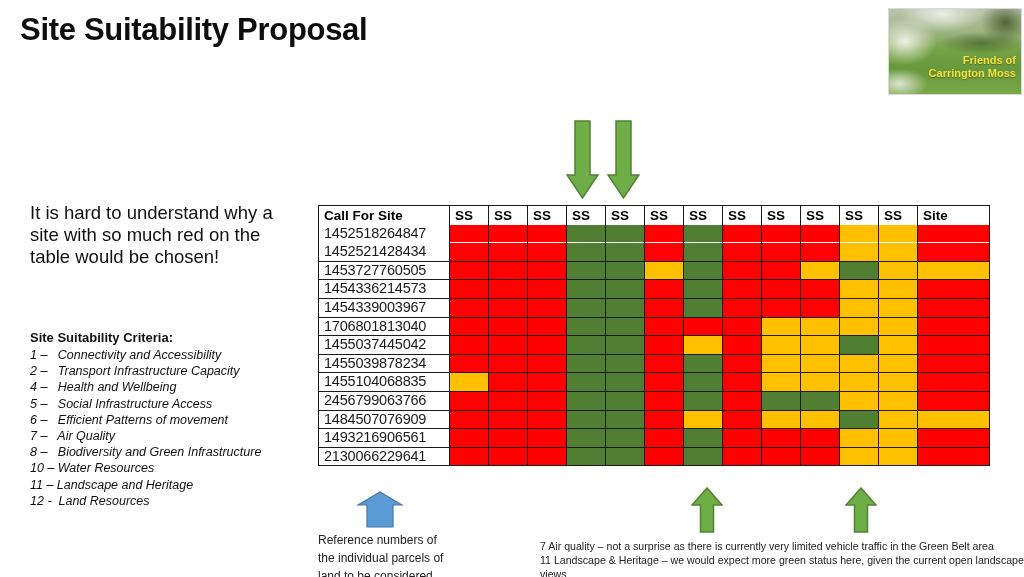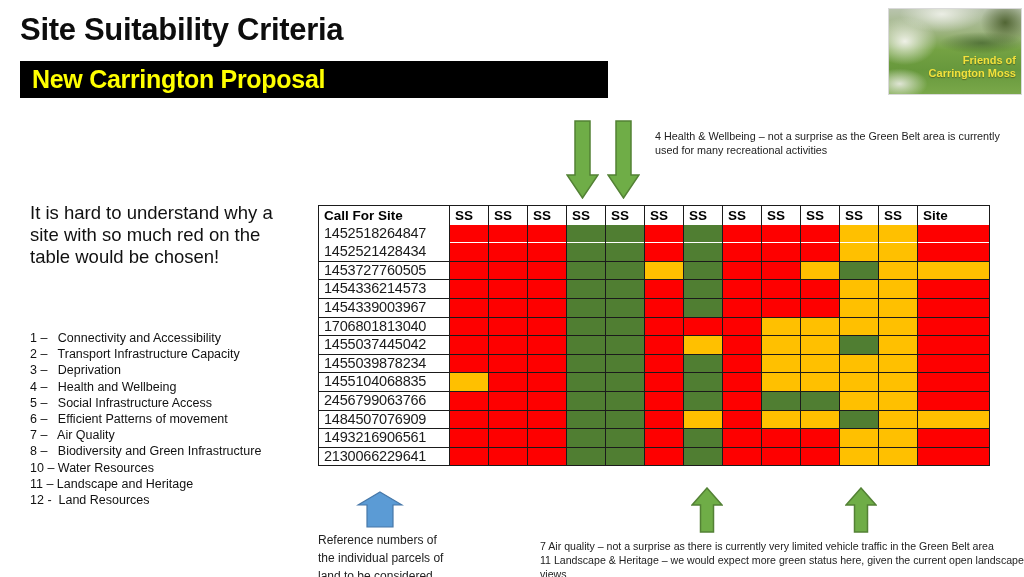--- a/index.html
+++ b/index.html
@@ -21,21 +21,21 @@
       radial-gradient(ellipse 40px 22px at 8% 88%, rgba(235,236,228,0.9), rgba(235,236,228,0) 70%),
       linear-gradient(#b9c4ae 0%, #9cb37e 28%, #74a243 48%, #67983c 72%, #7aa84a 100%);
   }
   .logo .logo-text { position:absolute; right:5px; bottom:14px; text-align:right; color:#f2e23c; font-weight:bold; font-size:11px; line-height:13px; text-shadow:0 1px 1px rgba(60,60,20,0.55); }
 
   .commentary { position:absolute; left:30px; top:202px; width:270px; font-size:18.5px; line-height:22px; color:#111111; }
 
   .criteria { position:absolute; left:30px; top:330px; width:270px; color:#111111; }
   .criteria-heading { font-size:13px; font-weight:bold; margin-bottom:2px; }
   .criteria ul { list-style:none; }
-  .criteria li { font-size:12.5px; line-height:16.2px; white-space:pre; }
+  .criteria li { font-size:12.5px; line-height:16.2px; white-space:pre;font-style:italic; }
 
   .ann { position:absolute; color:#222222; }
   .ann-top { left:655px; top:130px; width:368px; font-size:10.8px; line-height:13.8px; }
   .ann-bottom-left { left:318px; top:531px; width:130px; font-size:12px; line-height:18px; }
   .ann-bottom-mid { left:540px; top:540px; width:486px; font-size:10.6px; line-height:13.8px; }
 
   .arrow { position:absolute; }
   .arrow svg { display:block; }
 
   
@@ -44,55 +44,51 @@
     grid-auto-rows:17.6px; gap:1px; background:#1b1b1b; border:1.5px solid #1b1b1b; }
   .suit-table .hcell { background:#ffffff; height:38px; font-size:13.5px; font-weight:bold; color:#000; padding:2px 0 0 5px; line-height:16px; overflow:hidden; }
   .suit-table .ref { background:#ffffff; font-size:14.5px; color:#1a1a1a; padding-left:5px; line-height:17.6px; letter-spacing:-0.2px; overflow:hidden; }
   .suit-table .status { width:100%; height:100%; }
 </style>
 </head>
 <body>
 
 <div class="slide">
 
-  <div class="title">Site Suitability Criteria</div>
-
-  <div class="banner">
-    <span>New Carrington Proposal</span>
-  </div>
+  <div class="title">Site Suitability Proposal</div>
+
 
   <div class="logo">
     <div class="logo-text">
       <div>Friends of</div>
       <div>Carrington Moss</div>
     </div>
   </div>
 
   <div class="arrow" style="left:566px; top:120px;">
     <svg width="33" height="79" viewBox="0 0 33 79">
       <polygon points="9,1 24,1 24,55 32,55 16.5,78 1,55 9,55" fill="#6fad47" stroke="#538135" stroke-width="1.5"></polygon>
     </svg>
   </div>
   <div class="arrow" style="left:607px; top:120px;">
     <svg width="33" height="79" viewBox="0 0 33 79">
       <polygon points="9,1 24,1 24,55 32,55 16.5,78 1,55 9,55" fill="#6fad47" stroke="#538135" stroke-width="1.5"></polygon>
     </svg>
   </div>
 
   <div class="ann ann-top">
-      <div>4 Health &amp; Wellbeing – not a surprise as the Green Belt area is currently used for many recreational activities</div>
     </div>
 
   <div class="commentary">It is hard to understand why a site with so much red on the table would be chosen!</div>
 
   <div class="criteria">
+    <div class="criteria-heading">Site Suitability Criteria:</div>
     <ul>
         <li>1 –   Connectivity and Accessibility</li>
         <li>2 –   Transport Infrastructure Capacity</li>
-        <li>3 –   Deprivation</li>
         <li>4 –   Health and Wellbeing</li>
         <li>5 –   Social Infrastructure Access</li>
         <li>6 –   Efficient Patterns of movement</li>
         <li>7 –   Air Quality</li>
         <li>8 –   Biodiversity and Green Infrastructure</li>
         <li>10 – Water Resources</li>
         <li>11 – Landscape and Heritage</li>
         <li>12 -  Land Resources</li>
       </ul>
   </div>

